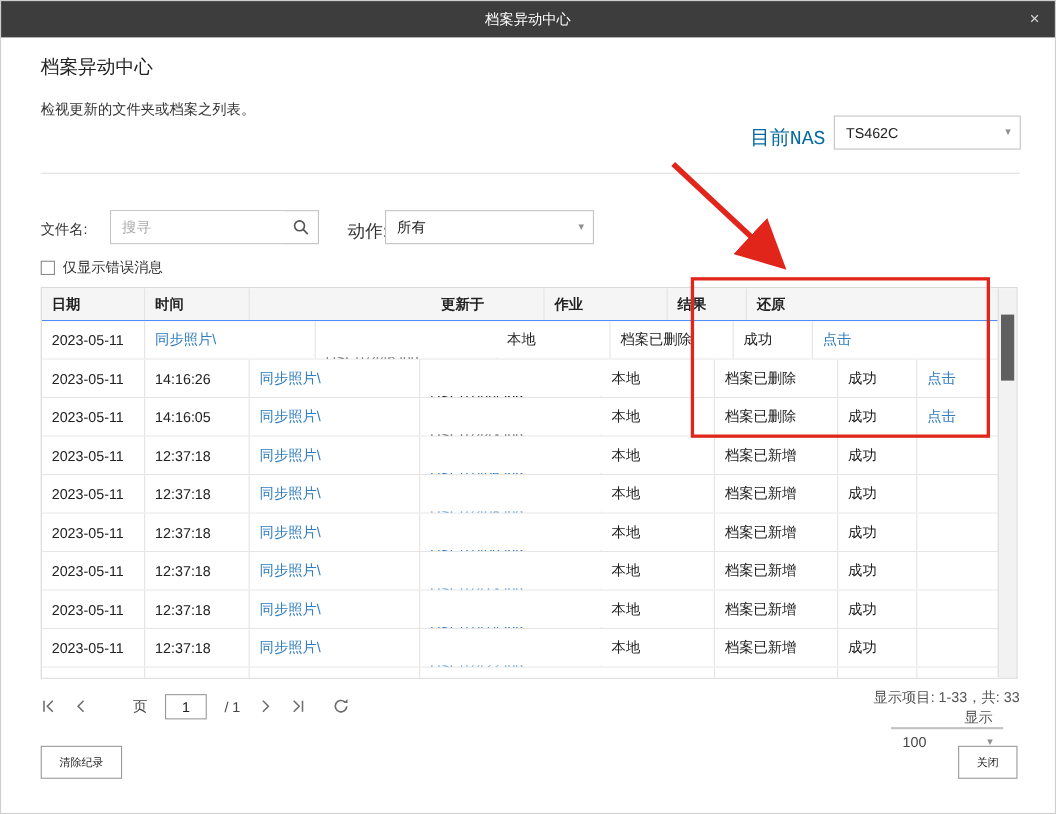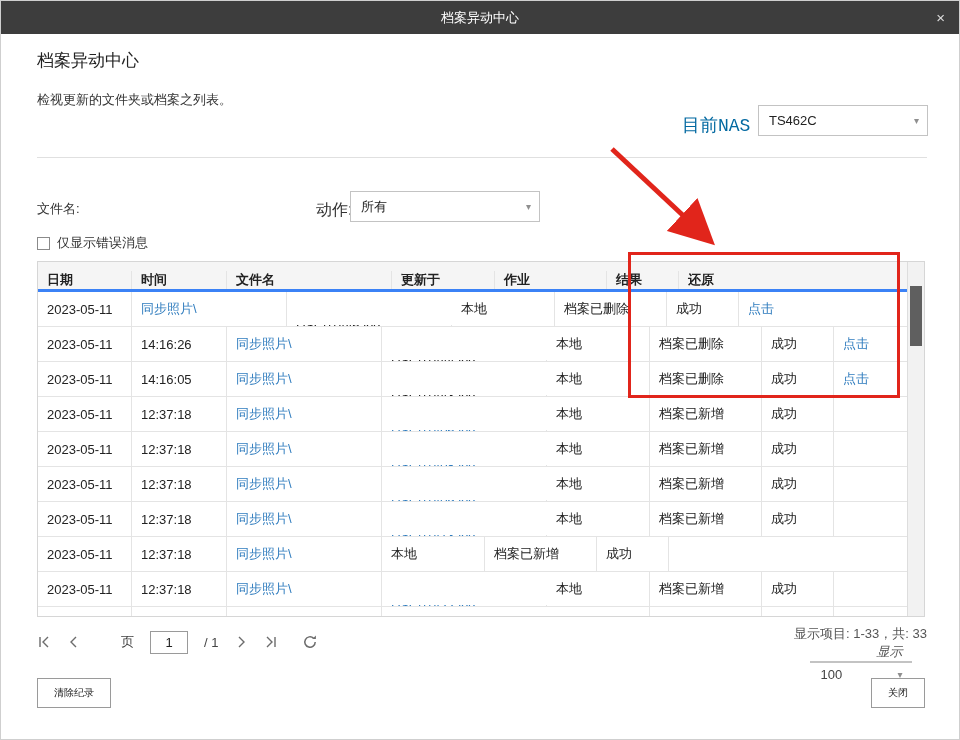--- a/index.html
+++ b/index.html
@@ -30,40 +30,40 @@
   .search-box input::placeholder { color:#aaa; }
   .search-ic { position:absolute; right:8px; top:7px; }
   .flabel2 { position:absolute; left:315px; top:199px; font-size:16px; color:#333; }
   .action-select { left:349px; top:190px; width:190px; }
 
   .errors-check { position:absolute; left:36px; top:233px; display:flex; align-items:center; gap:7px; font-size:13px; color:#333; }
   .cbox { width:13px; height:13px; border:1px solid #8a8a8a; background:#fff; }
 
   
   .table { position:absolute; left:36px; top:260px; width:888px; height:356px; border:1px solid #d6d6d6; overflow:hidden; font-size:13px; color:#222; background:#fff; }
-  .thead { display:flex; height:30px; background:#f5f5f5; border-bottom:3px solid #3b82f6; font-weight:bold; width:871px;align-items:flex-end; }
+  .thead { display:flex; height:30px; background:#f5f5f5; border-bottom:1px solid #3b82f6; font-weight:bold; width:871px; }
   .trow { display:flex; height:35px; border-bottom:1px solid #e4e4e4; width:871px; background:#fff; }
   .tcell { padding:0 9px; display:flex; align-items:center; border-right:1px solid #e4e4e4; overflow:hidden; white-space:nowrap; }
   .c0{width:94px;} .c1{width:95px;} .c2{width:155px;} .c3{width:165px;margin-top:33px;} .c4{width:103px;} .c5{width:112px;} .c6{width:72px;} .c7{width:75px; border-right:none;}
   .link { color:#2f7cbe; cursor:pointer; }
 
   .vscroll { position:absolute; top:0; right:0; width:17px; height:100%; background:#f2f2f2; border-left:1px solid #ddd; }
   .vthumb { position:absolute; top:24px; left:2px; width:12px; height:60px; background:#5f5f5f; }
 
   
   .pager { position:absolute; left:36px; top:624px; width:890px; height:34px; font-size:13px; color:#444; }
   .pager-left { position:absolute; left:0; top:0; height:34px; display:flex; align-items:center; gap:16px; }
   .nav-ic { display:inline-flex; cursor:pointer; }
   .page-word { margin-left:24px; }
   .page-input { width:38px; height:23px; border:1px solid #9a9a9a; text-align:center; font-size:13px; font-family:inherit; color:#222; }
   .refresh-ic { margin-left:8px; cursor:pointer; display:inline-flex; }
   .pager-right { position:absolute; right:0; top:0; height:34px; display:flex; align-items:center;flex-direction:column; }
   .summary { color:#555; }
   .vsep { width:1px; height:16px; background:#ccc; margin:0 14px; }
-  .display-label { margin-left:72px; margin-right:14px; color:#555;font-style:italic; }
+  .display-label { margin-left:72px; margin-right:14px; color:#555; }
   .size-select { position:relative; width:102px; height:28px; border:1px solid #c3c3c3; background:#fff; font-size:13px; }
   .size-select .sel-text { position:absolute; left:10px; line-height:26px; }
   .size-select .chev { position:absolute; right:8px; line-height:26px; color:#8f8f8f; font-size:10px; }
 
   
   .btn { position:absolute; height:30px; padding:0 16px; background:#fff; border:1px solid #9a9a9a; font-size:10px; color:#222; font-family:inherit; cursor:pointer; }
   .clear-btn { left:36px; top:677px; }
   .close-btn { right:34px; top:677px; }
 
   
@@ -85,20 +85,29 @@
 
   <div class="nas-label">目前NAS</div>
   <div class="select-box nas-select">
     <span class="sel-text">TS462C</span>
     <span class="chev">▾</span>
   </div>
 
   <div class="divider"></div>
 
   <div class="flabel1">文件名:</div>
+  <div class="search-box">
+    <input type="text" placeholder="搜寻" style="">
+    <span class="search-ic">
+      <svg width="15" height="15" viewBox="0 0 15 15">
+          <circle cx="6.3" cy="6.3" r="4.5" fill="none" stroke="#555" stroke-width="1.5"></circle>
+          <line x1="9.8" y1="9.8" x2="13.8" y2="13.8" stroke="#555" stroke-width="1.5"></line>
+        </svg>
+    </span>
+  </div>
   <div class="flabel2">动作:</div>
   <div class="select-box action-select">
     <span class="sel-text">所有</span>
     <span class="chev">▾</span>
   </div>
 
   <div class="errors-check">
     <span class="cbox"></span>
     <span>仅显示错误消息</span>
   </div>
@@ -180,20 +189,21 @@
           <div class="tcell c3 link">DSC07413.jpg</div>
           <div class="tcell c4">本地</div>
           <div class="tcell c5">档案已新增</div>
           <div class="tcell c6">成功</div>
           <div class="tcell c7"></div>
         </div>
         <div class="trow">
           <div class="tcell c0">2023-05-11</div>
           <div class="tcell c1">12:37:18</div>
           <div class="tcell c2 link">同步照片\</div>
+          <div class="tcell c3 link">DSC07414.jpg</div>
           <div class="tcell c4">本地</div>
           <div class="tcell c5">档案已新增</div>
           <div class="tcell c6">成功</div>
           <div class="tcell c7"></div>
         </div>
         <div class="trow">
           <div class="tcell c0">2023-05-11</div>
           <div class="tcell c1">12:37:18</div>
           <div class="tcell c2 link">同步照片\</div>
           <div class="tcell c3 link">DSC07422.jpg</div>

